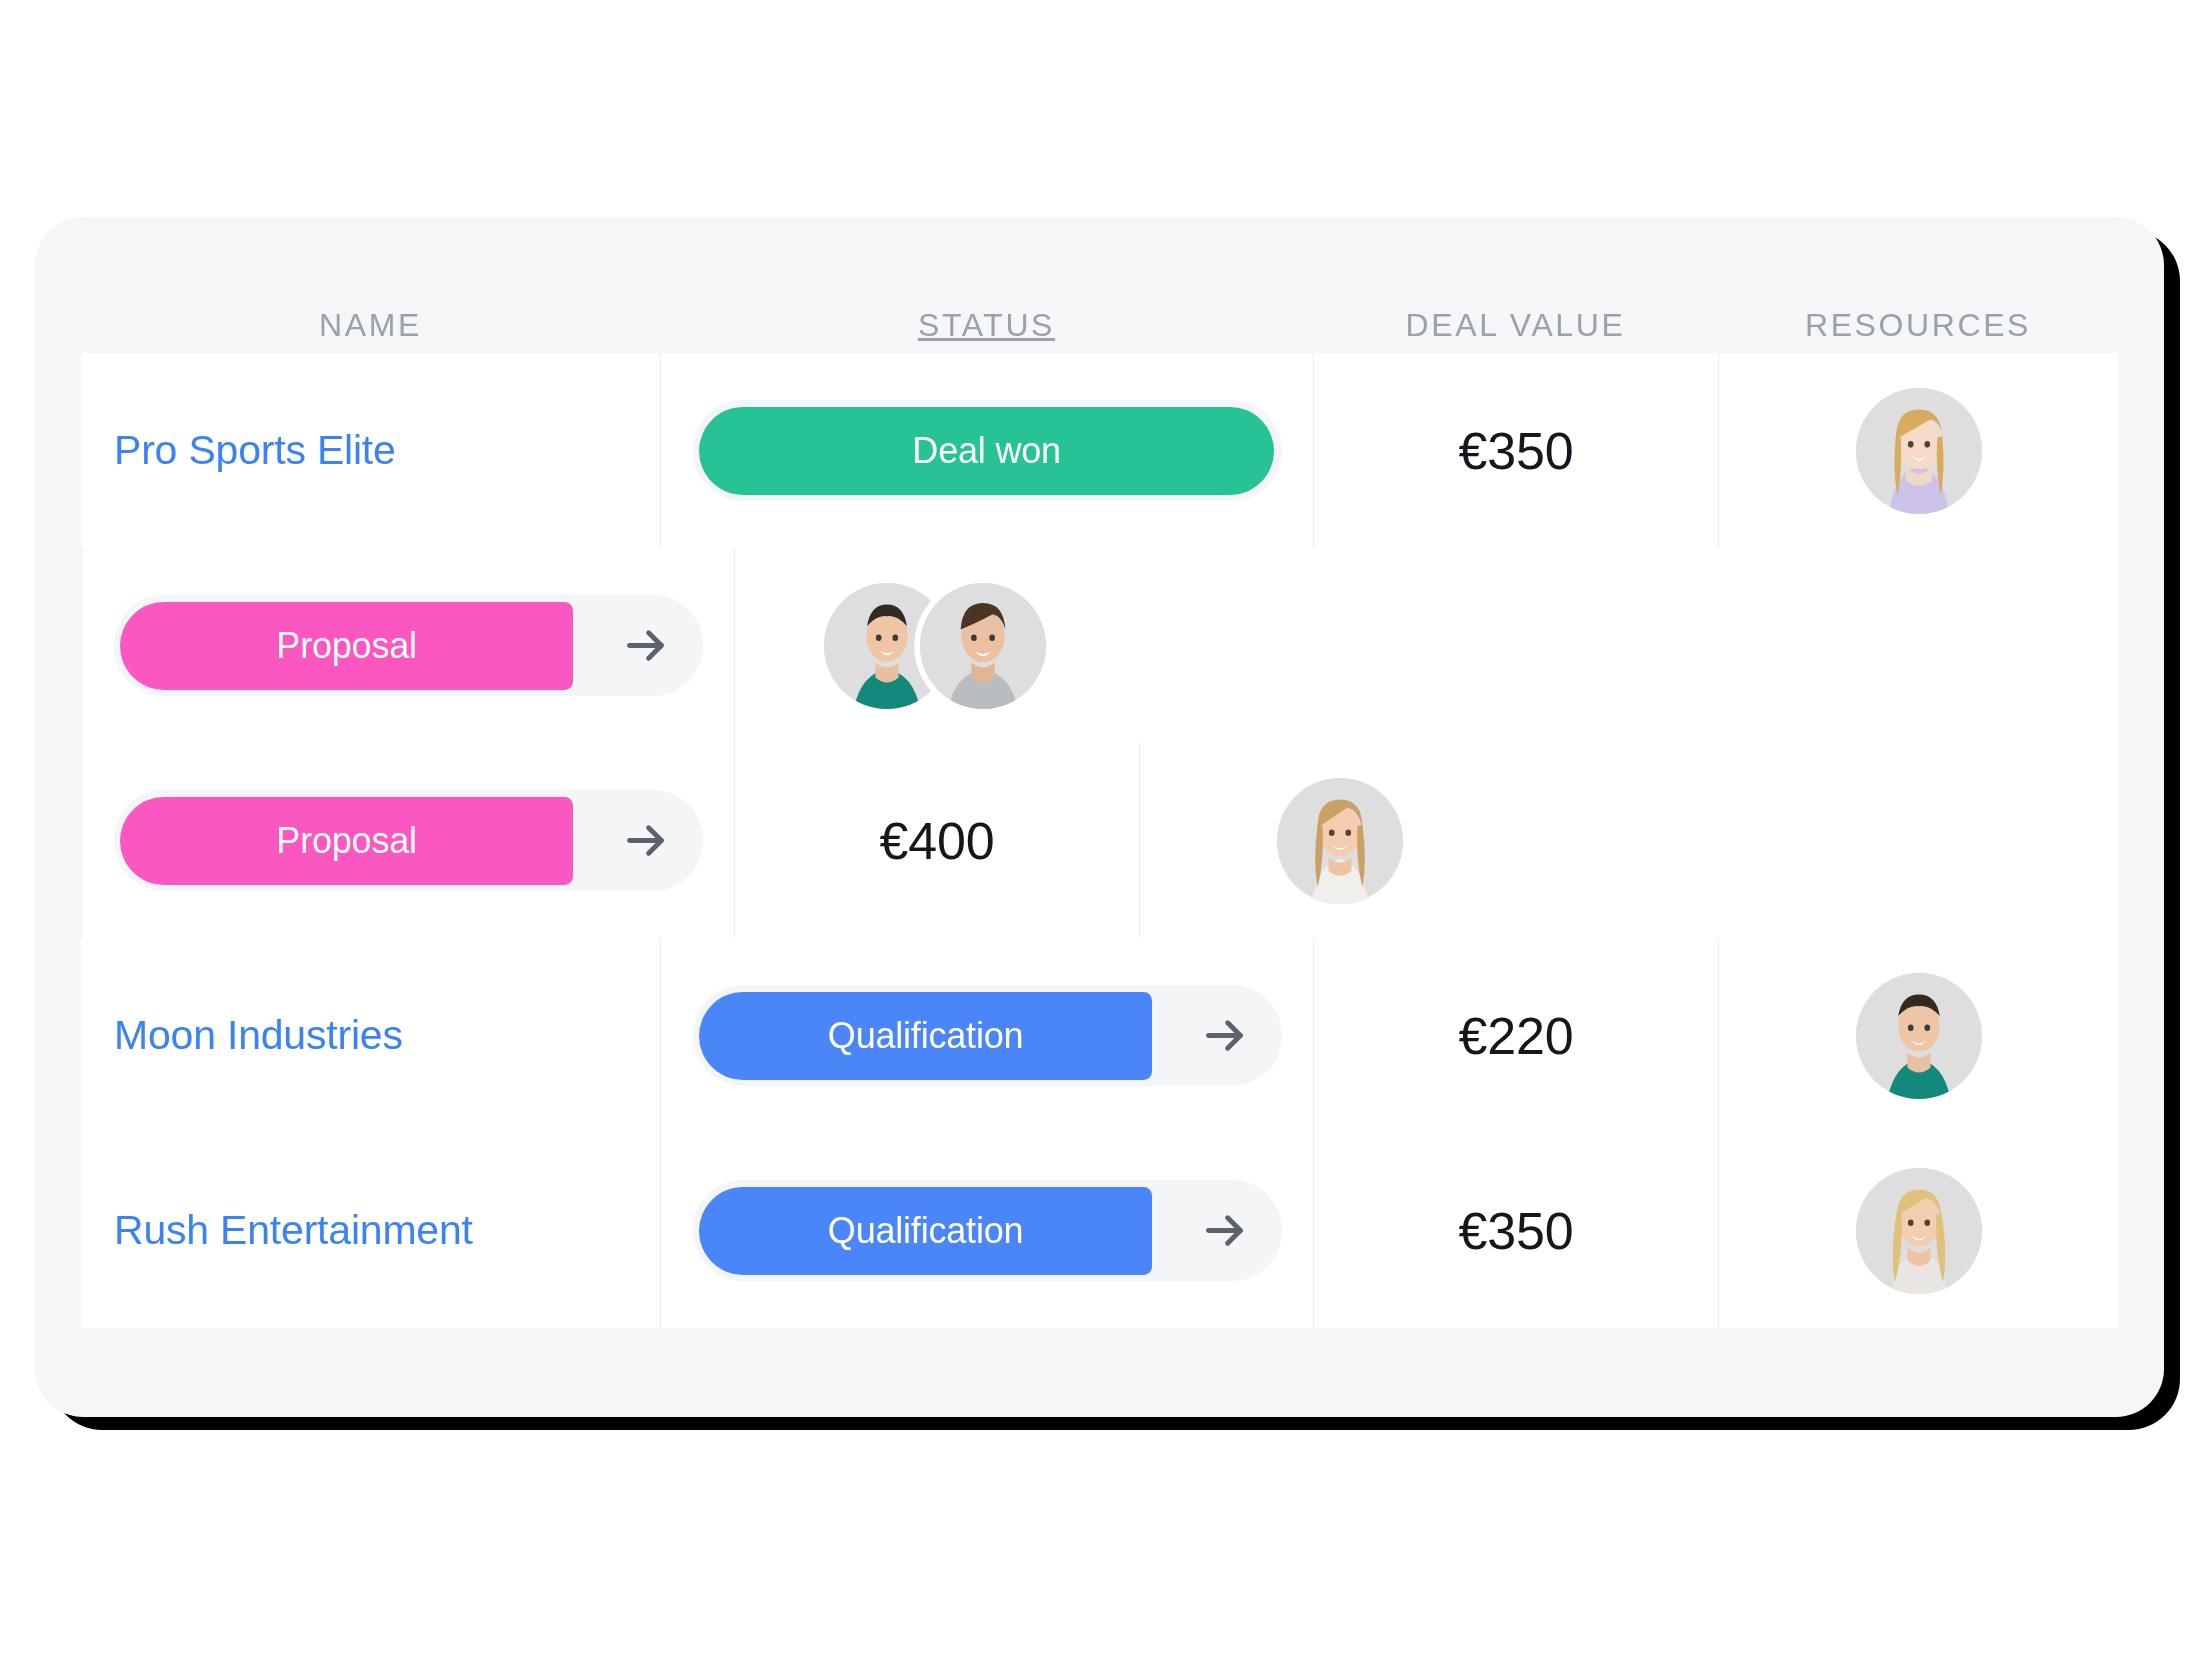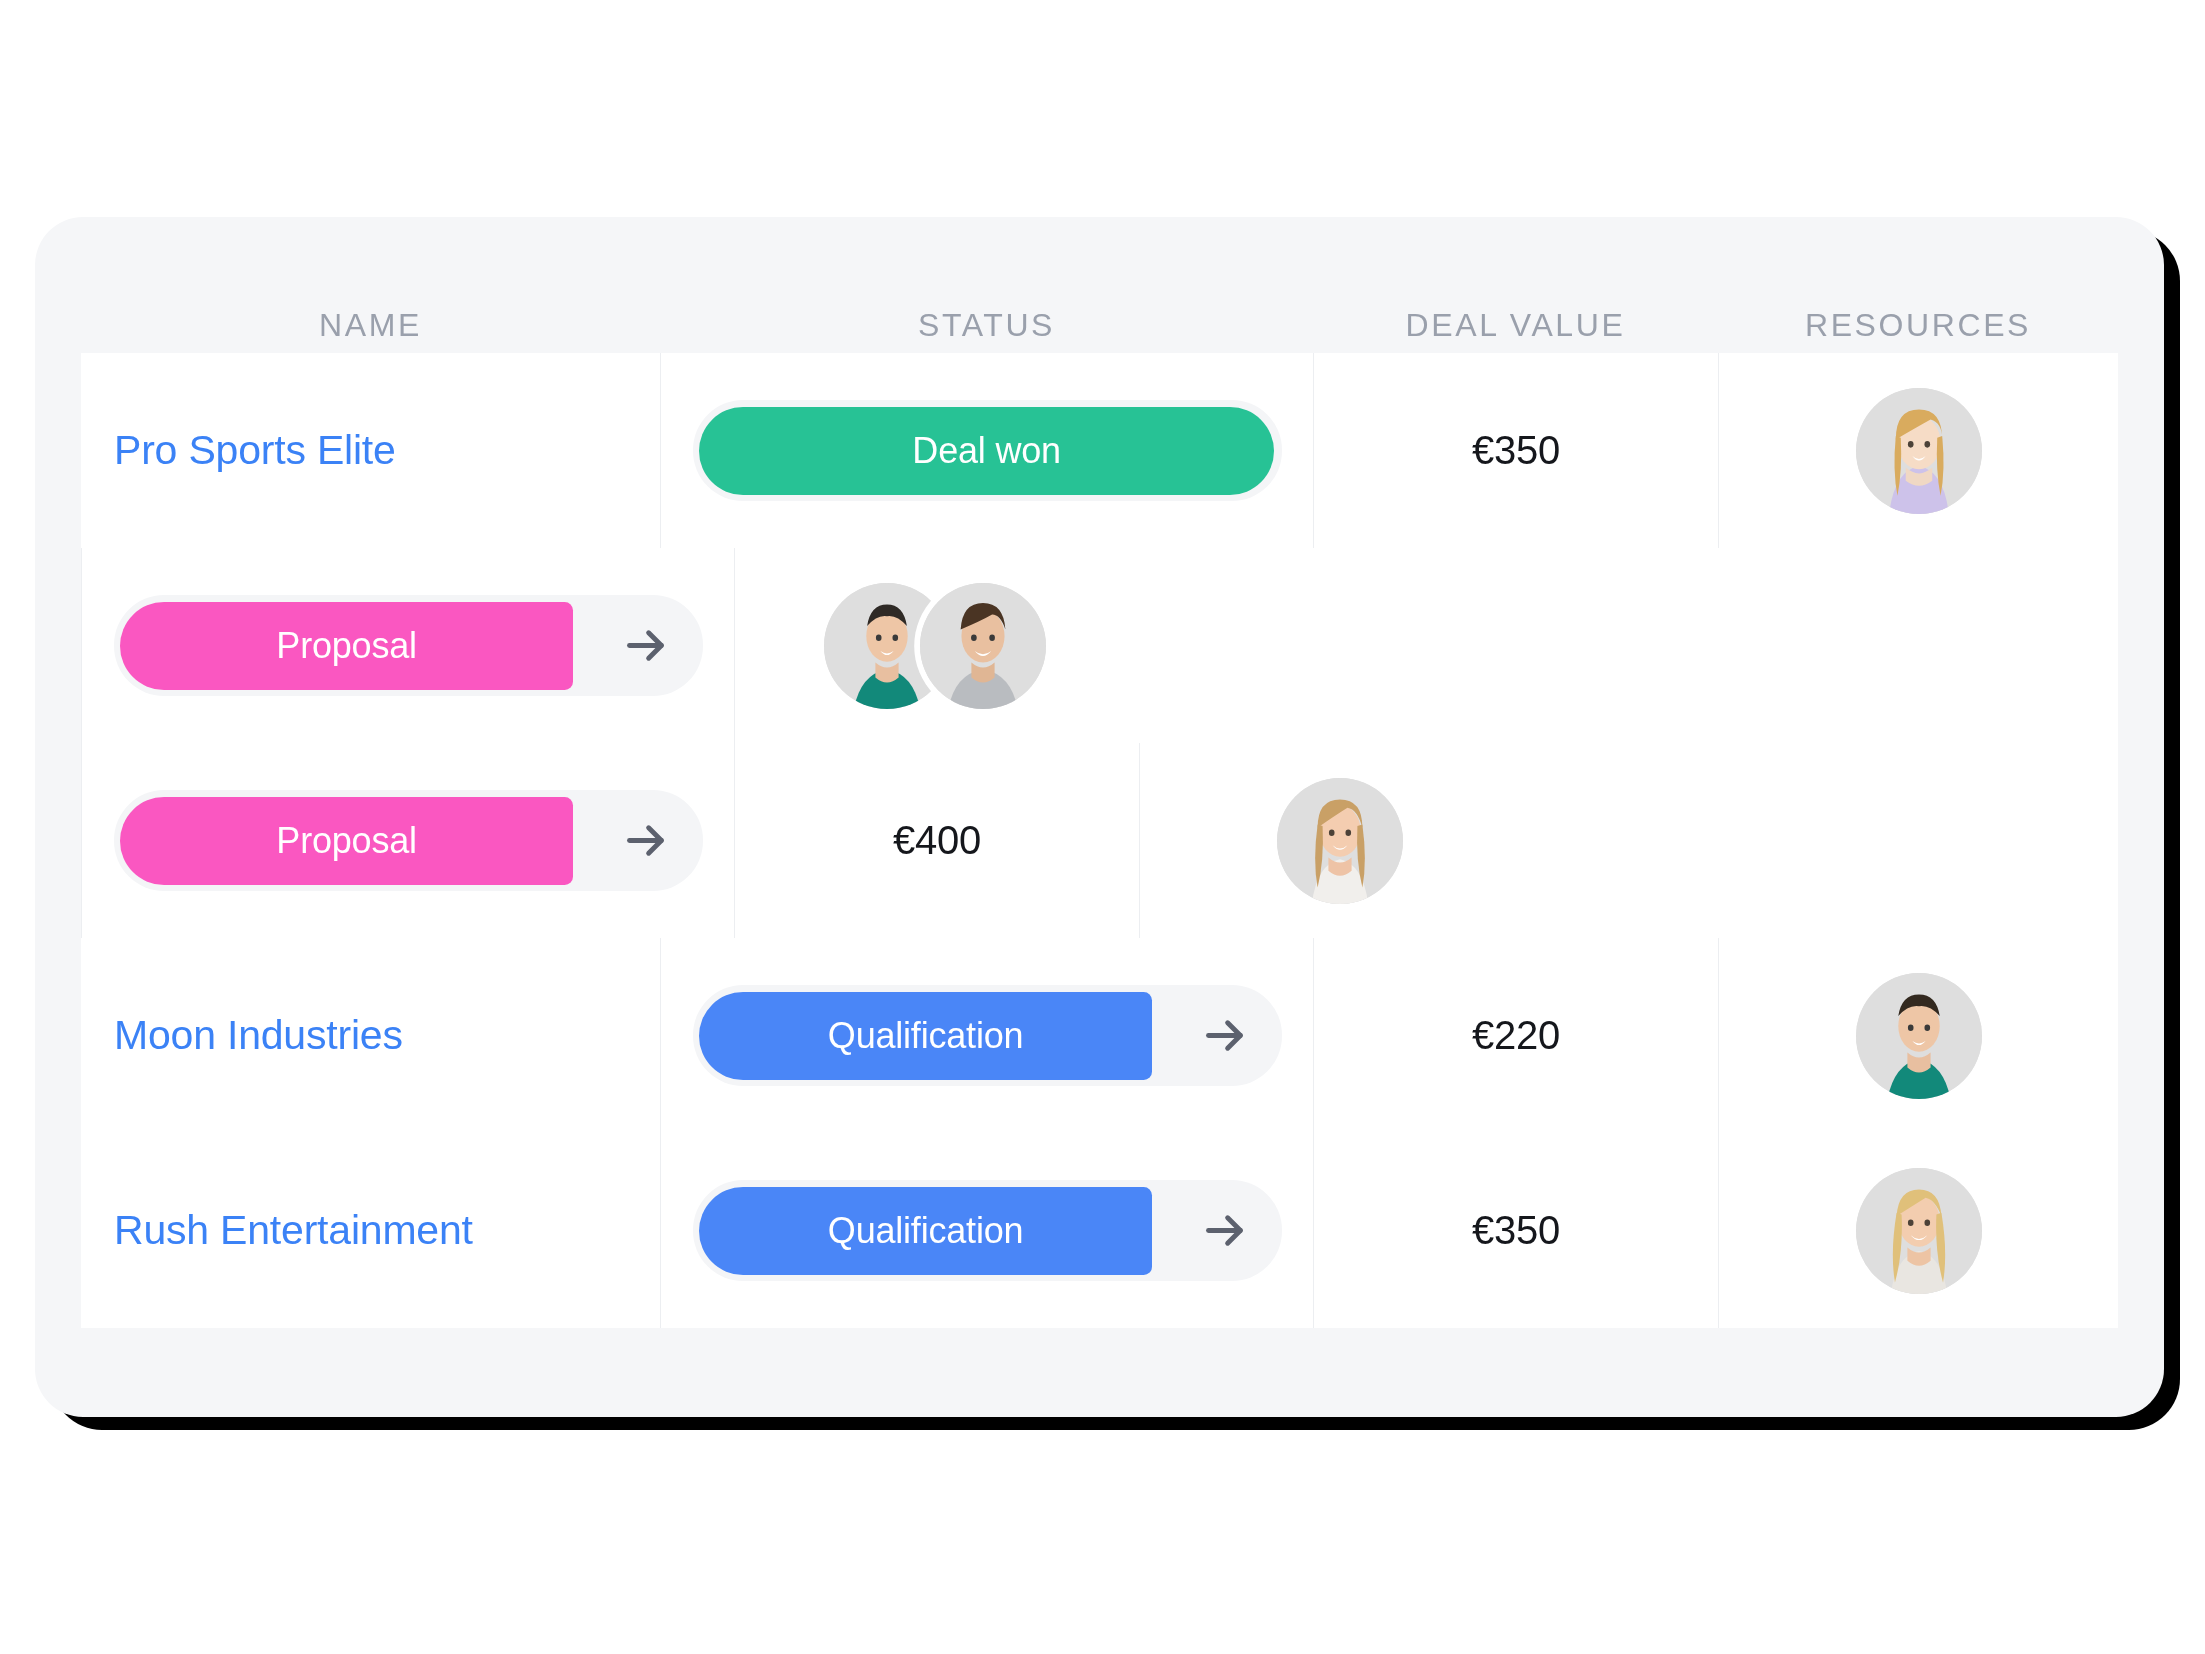--- a/index.html
+++ b/index.html
@@ -67,21 +67,21 @@
   .th {
     font-size: 32px;
     letter-spacing: 2.6px;
     color: #9aa0ac;
     text-align: center;
     font-weight: 400;
     line-height: 1;
   }
 
   .col-name     { width: 579px; }
-  .col-status   { width: 653px; }
+  .col-status   { width: 653px; text-decoration: underline; }
   .col-value    { width: 405px; }
   .col-res      { width: 400px; }
 
   .tbody {
     background: #ffffff;
     height: 975px;
     display: flex;
     flex-direction: column;
   }
 
@@ -109,21 +109,21 @@
     letter-spacing: -0.2px;
     white-space: nowrap;
   }
 
   .cell-status {
     justify-content: center;
   }
 
   .cell-value {
     justify-content: center;
-    font-size: 40px;
+    font-size: 52px;
     color: #15171c;
     letter-spacing: -0.2px;
   }
 
   .cell-res {
     justify-content: center;
   }
 
   
   .track {

